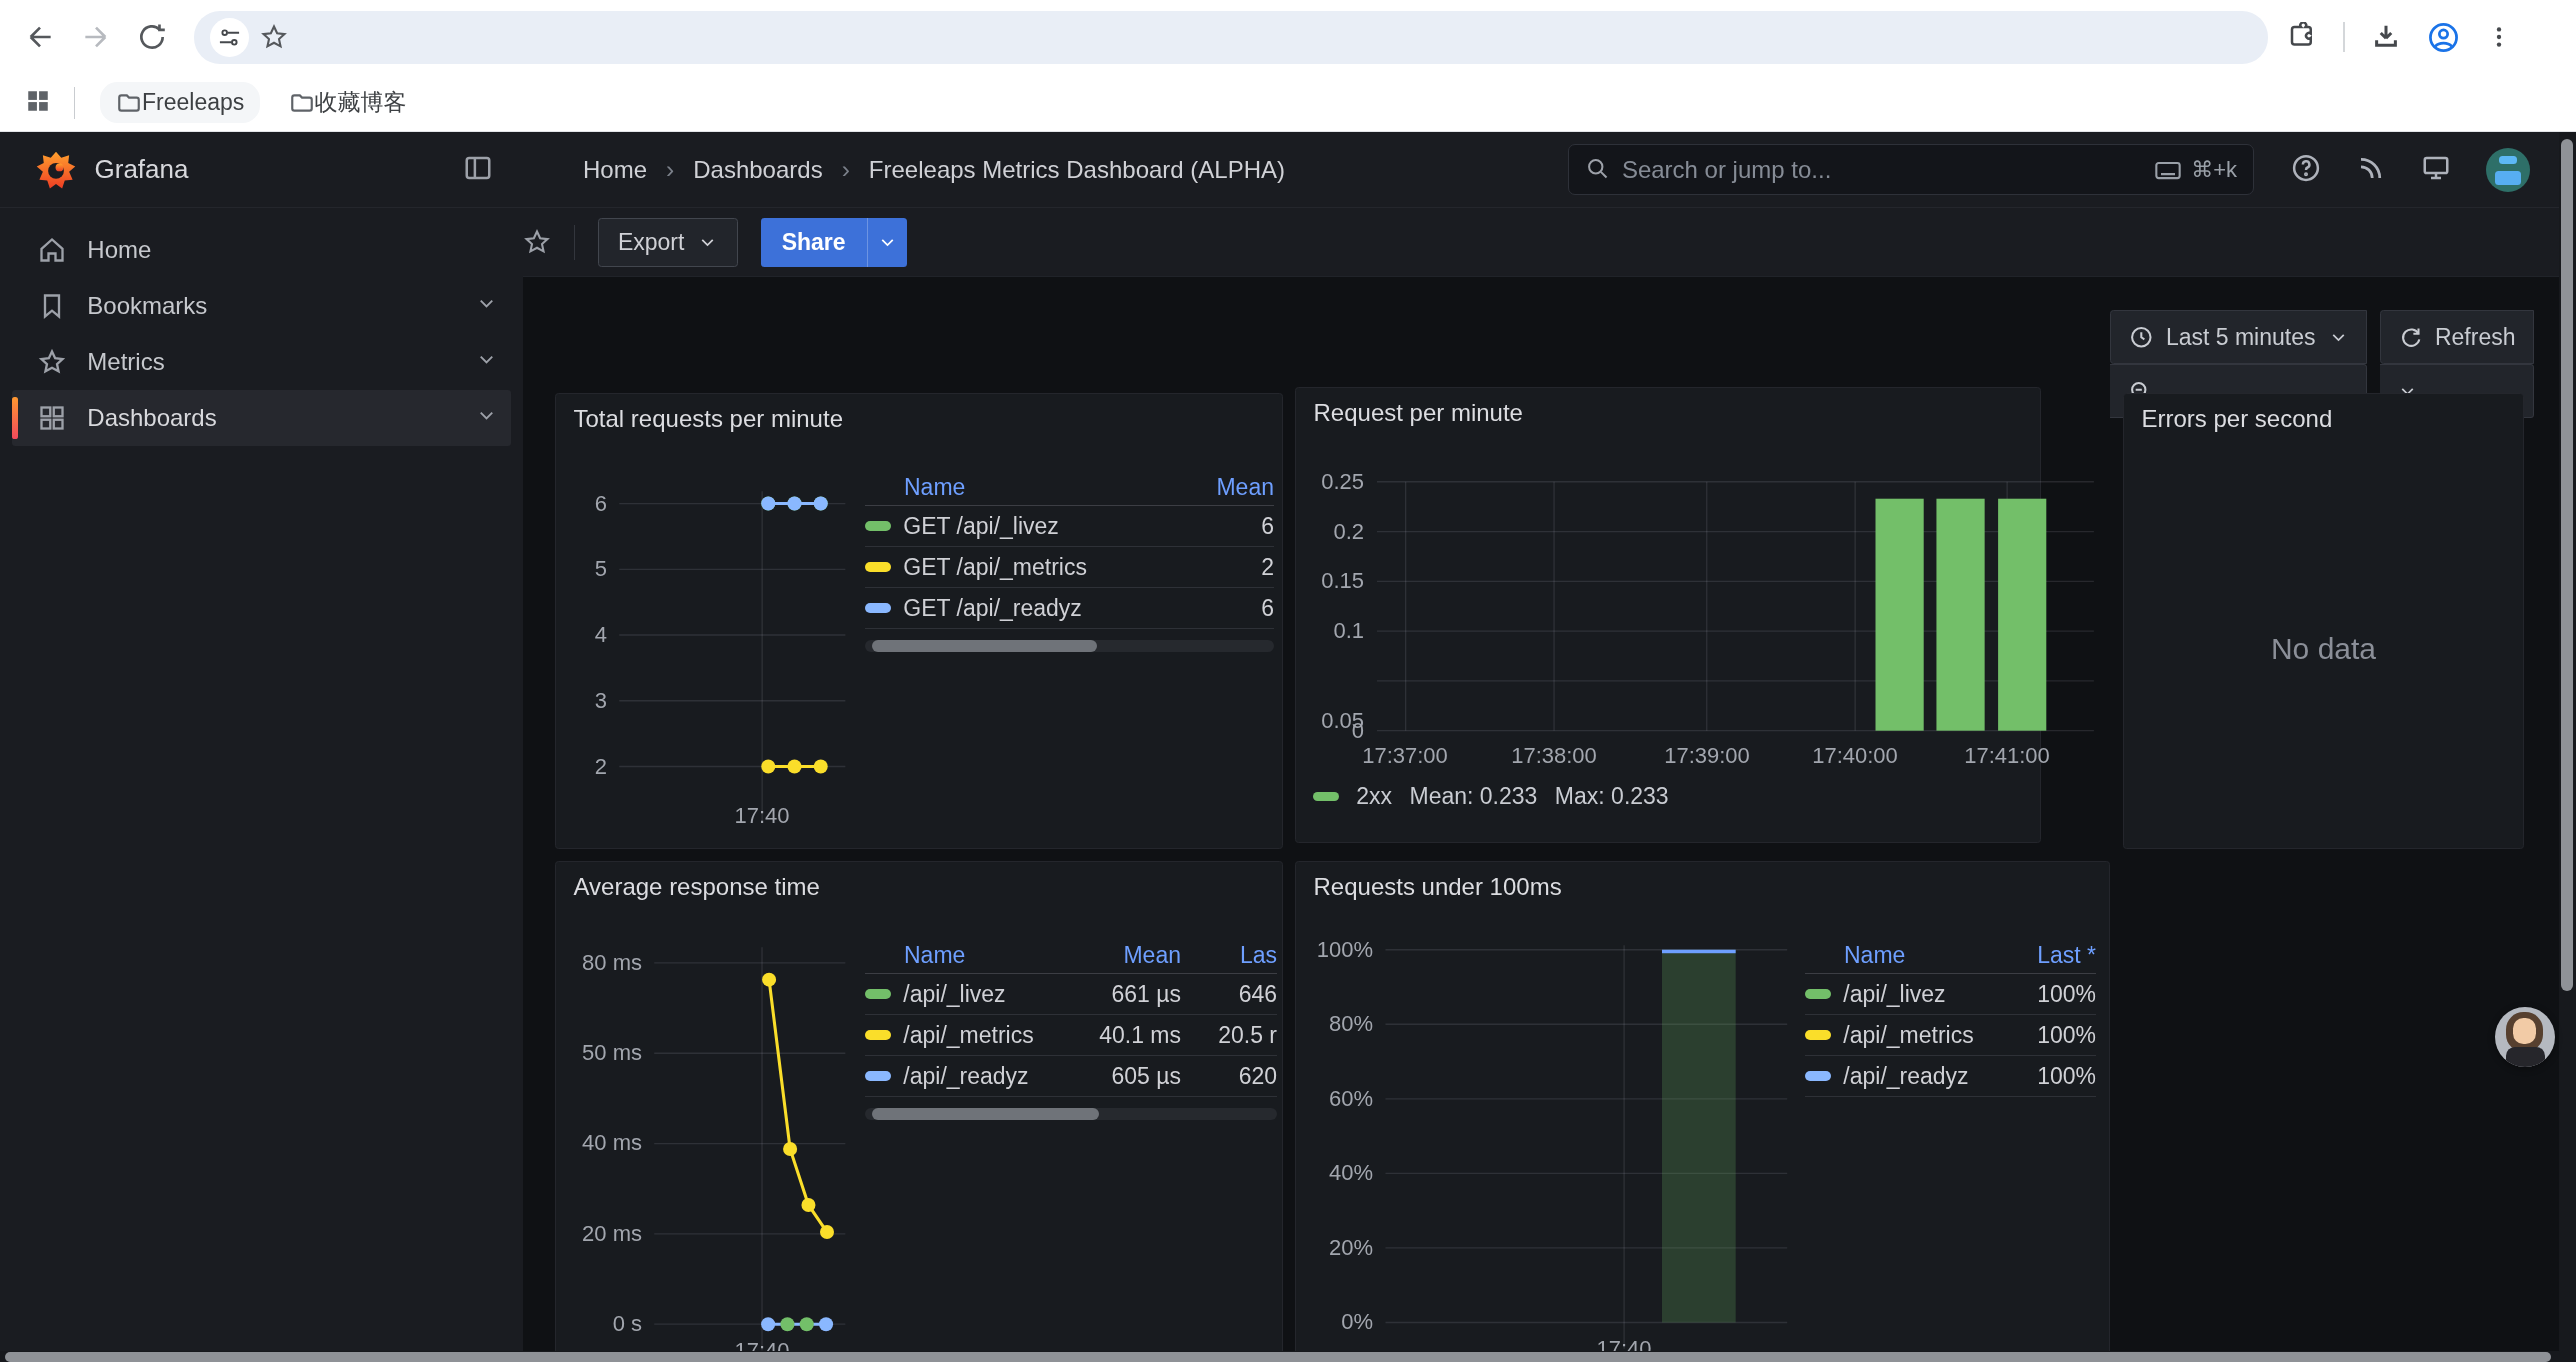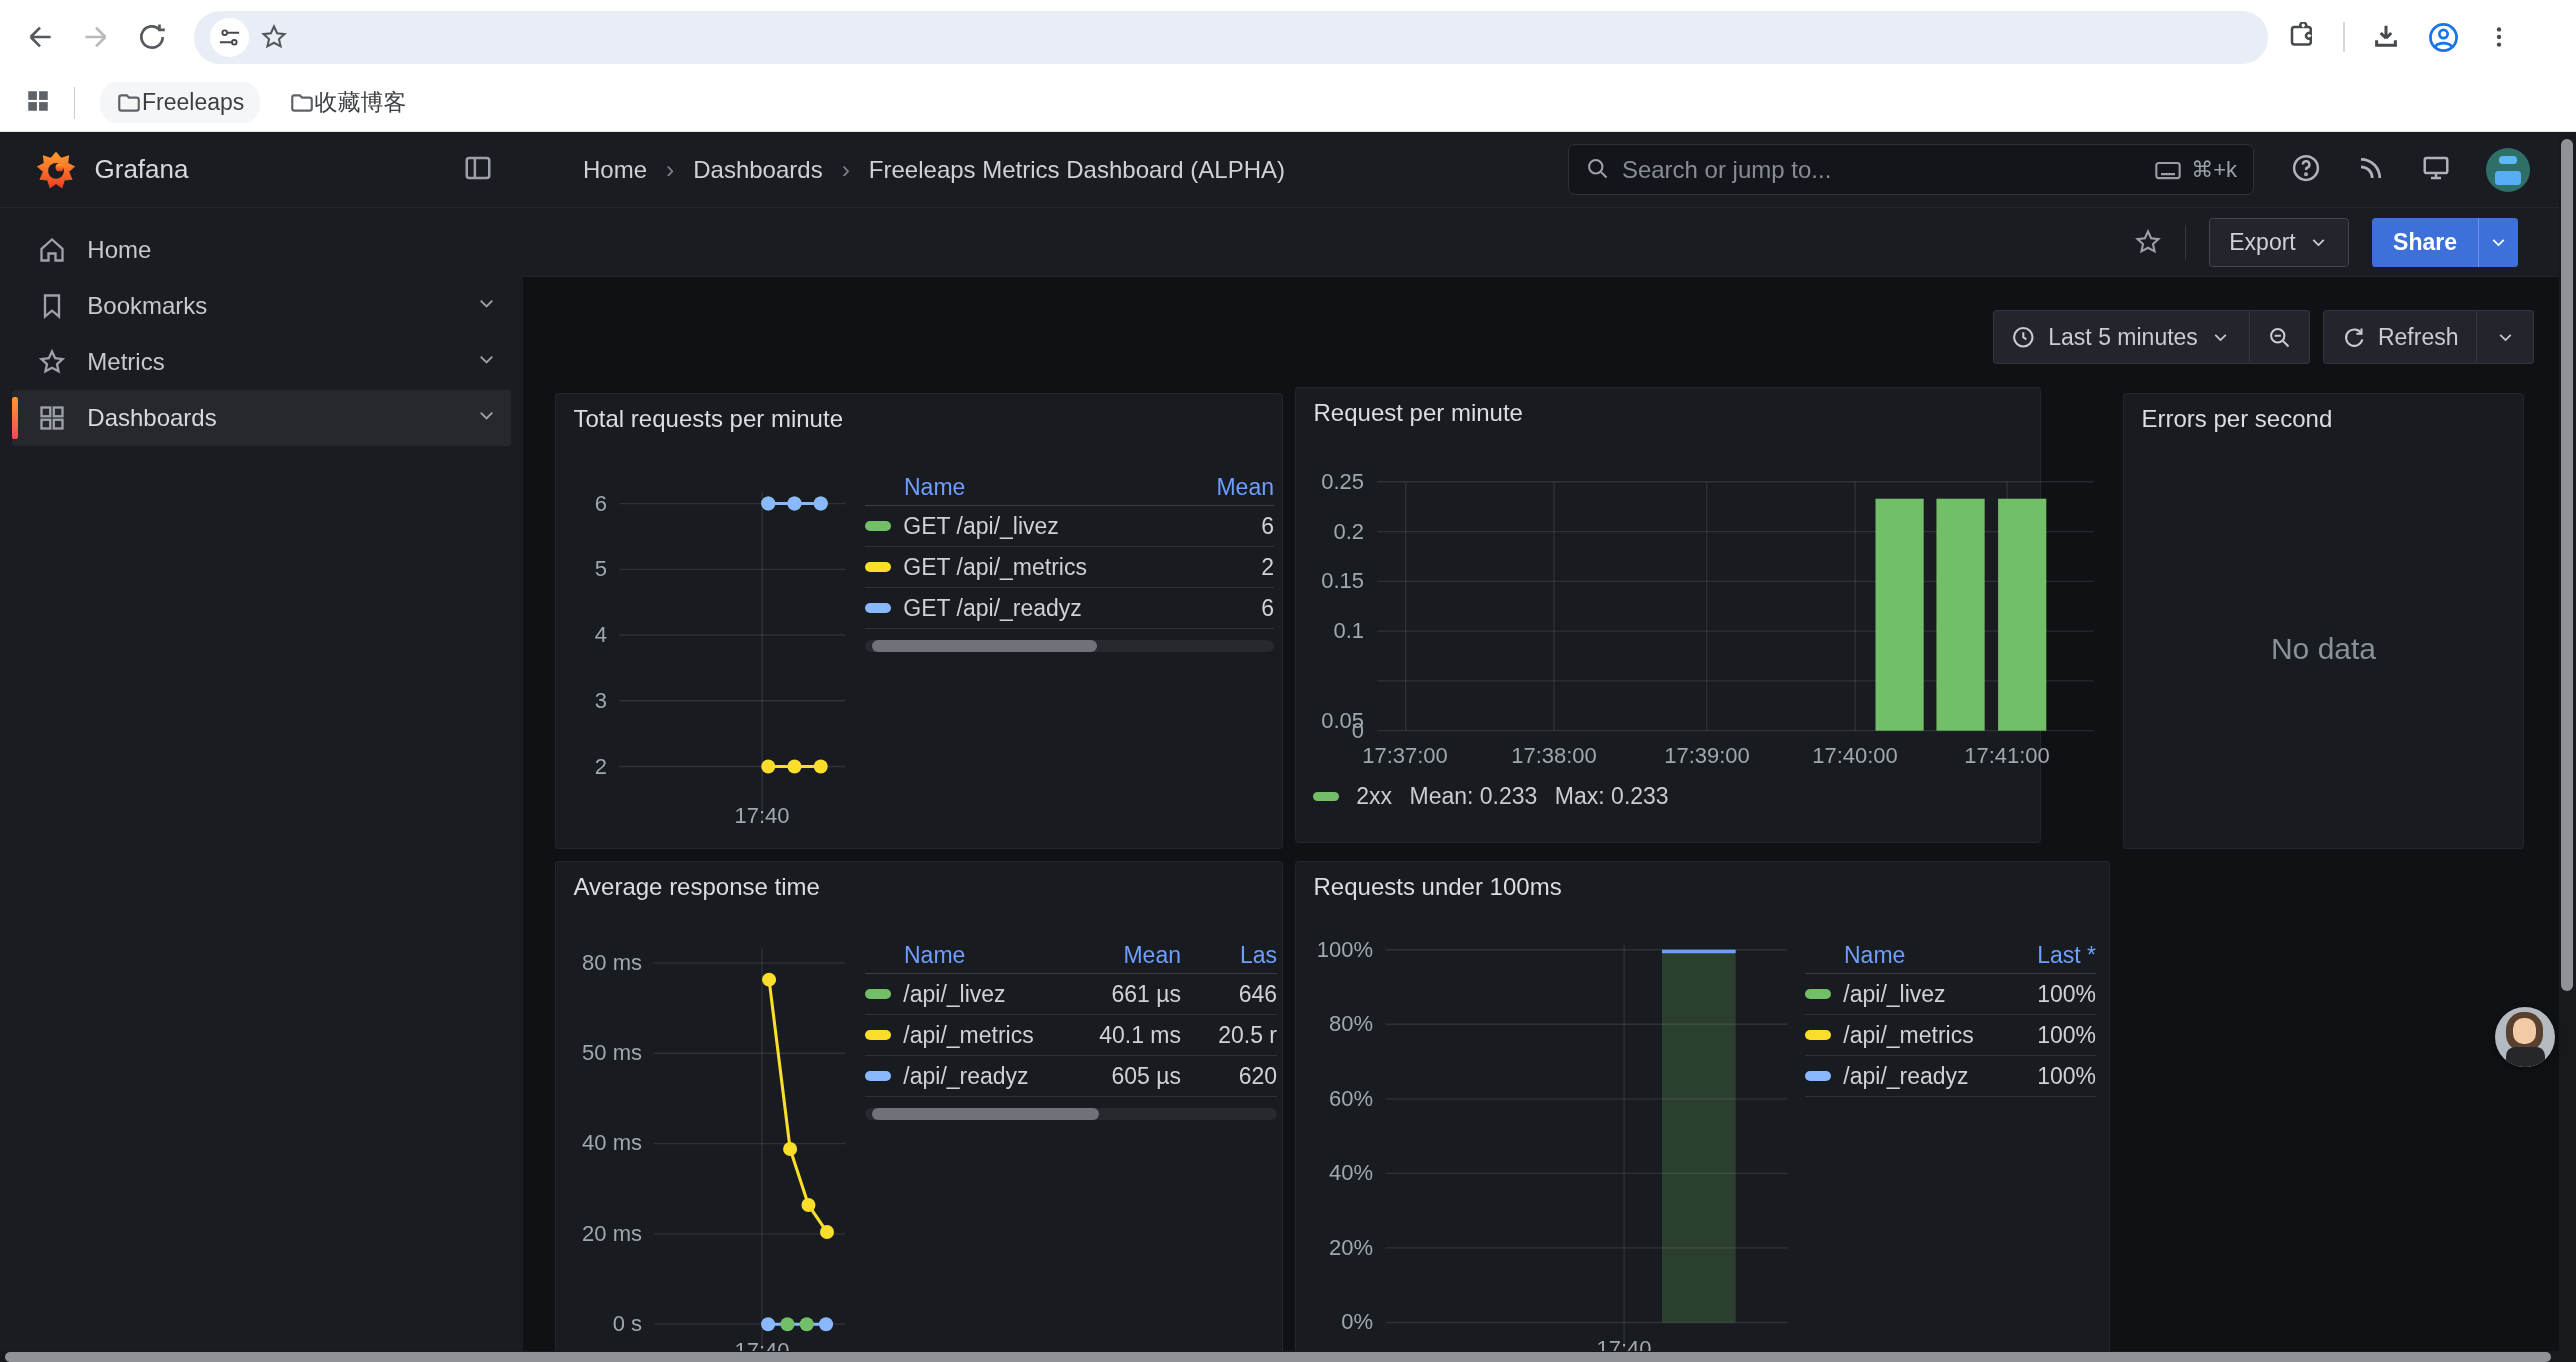--- a/index.html
+++ b/index.html
@@ -57,31 +57,31 @@
   .search-box { margin-left:auto; width:686px; height:51px; background:#13151a;
     border:0.9px solid #2e3139; border-radius:7px; display:flex; align-items:center; padding:0 16px; }
   .search-box .mag { color:#9da1a9; }
   .search-ph { margin-left:12.3px; font-size:24px; color:#868c96; flex:1; }
   .kbd-hint { display:flex; align-items:center; gap:8.8px; color:#9aa0a8; font-size:22px; }
   .gf-nav-icons { display:flex; align-items:center; gap:35px; margin-left:37px; color:#aeb2bb; }
   .gf-avatar { width:44px; height:44px; border-radius:50%; background:#2e6f68; position:relative; overflow:hidden; }
   .gf-avatar .b1 { position:absolute; left:13px; top:8.8px; width:17.5px; height:8px; border-radius:3.5px; background:#5db8f5; }
   .gf-avatar .b2 { position:absolute; left:8.8px; top:23px; width:26px; height:14px; border-radius:3.5px; background:#57aef2; }
   .gf-toolbar { height:69px; background:#1a1c21; border-bottom:0.9px solid #202329; display:flex;
-    align-items:center; justify-content:flex-end; padding-right:58px; gap:23px; }
+    align-items:center; padding-right:58px; gap:23px; }
   .icon-btn { color:#9ca0a8; display:flex; }
   .vdiv { width:0.9px; height:35px; background:#33363d; }
   .btn { height:49px; border-radius:3.5px; display:flex; align-items:center; font-size:23px; }
   .btn-export { background:#22252b; border:0.9px solid #42464e; color:#d0d1d6; padding:0 19px; gap:12.3px; }
   .btn-share { background:#3D71D9; color:#ffffff; font-weight:700; padding:0 21px; border-radius:3.5px 0 0 3.5px; }
   .btn-share-caret { background:#3D71D9; color:#fff; width:40px; justify-content:center;
     border-left:0.9px solid rgba(255,255,255,0.25); border-radius:0 3.5px 3.5px 0; }
   .canvas { position:absolute; left:0; top:146px; width:100%; height:1085px; background:#0f1114; overflow:hidden; }
   .time-row { position:absolute; top:32px; right:42px; display:flex; gap:12.3px; }
-  .seg-group { display:flex; }
+  .seg-group { display:flex;flex-direction:column; }
   .seg { background:#22252b; border:0.9px solid #33363e; color:#c9ccd2; font-size:23px; height:54px;
     display:flex; align-items:center; padding:0 17.5px; gap:12.3px; }
   .seg + .seg { border-left:0; }
   .seg.first { border-radius:3.5px 0 0 3.5px; }
   .seg.last { border-radius:0 3.5px 3.5px 0; }
   .seg .ic { color:#c9ccd2; display:flex; }
 
   
   .panel { position:absolute; background:#181b1f; border:0.9px solid #24262c; border-radius:3.5px; }
   .panel-title { position:absolute; left:17.5px; top:10.5px; font-size:24px; font-weight:500; color:#dcdde1; z-index:3; }

